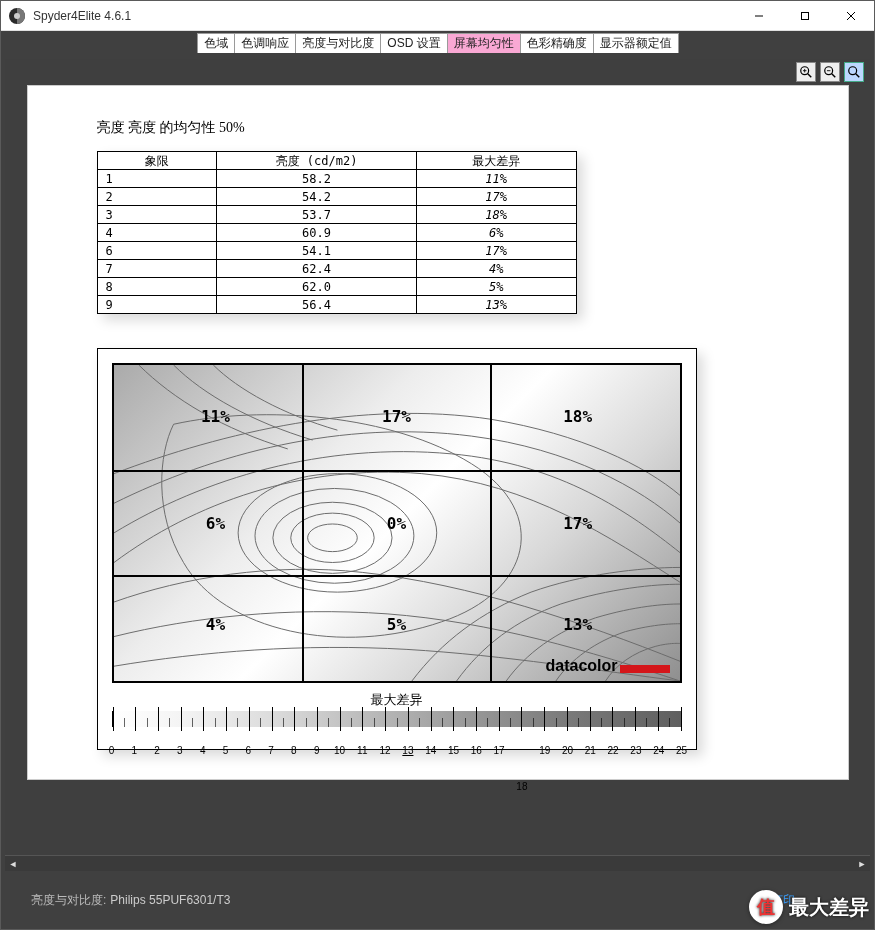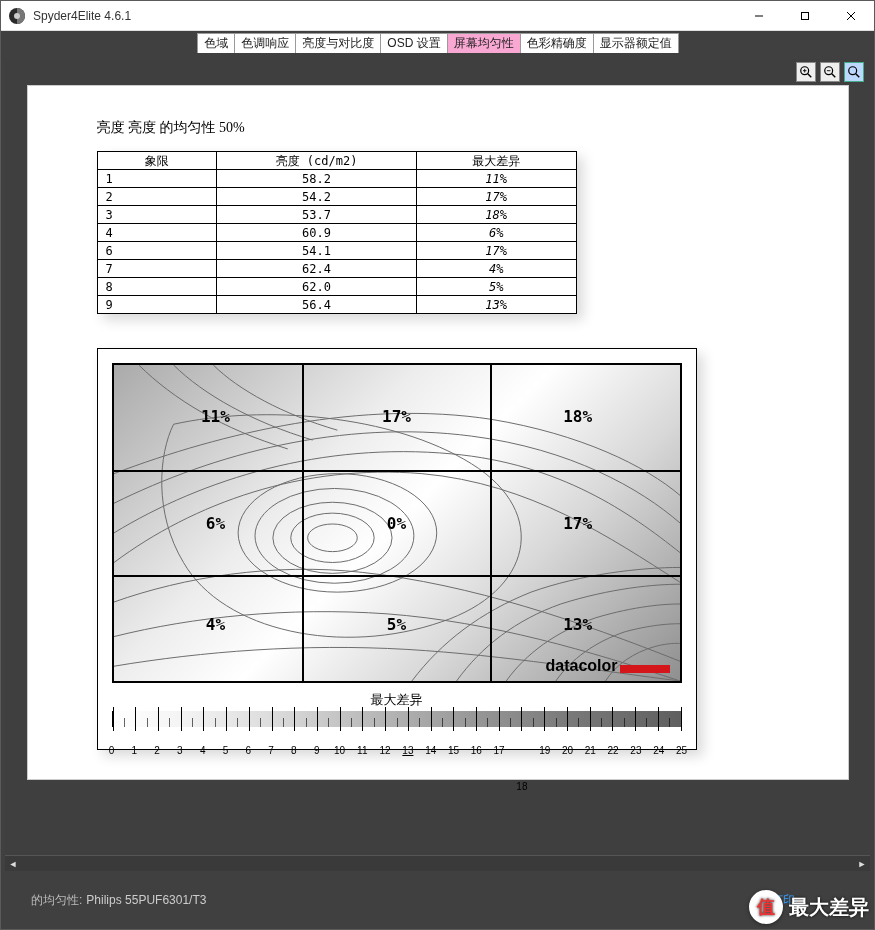--- a/index.html
+++ b/index.html
@@ -323,21 +323,21 @@
         </div>
       </div>
       <div class="hscroll">
         <div class="arrow">◄</div>
         <div class="track"></div>
         <div class="arrow">►</div>
       </div>
     </div>
 
     <div class="footer">
-      <span class="label">的均匀性:</span>
+      <span class="label">亮度与对比度:</span>
       <span style="color:#ccc; margin-left:4px;">Philips 55PUF6301/T3</span>
       <span class="spacer"></span>
       <span class="link">打印</span>
       <span class="link" style="visibility:hidden;">关闭</span>
     </div>
   </div>
 </div>
 
 <div class="watermark">
   <div class="circ">值</div>

